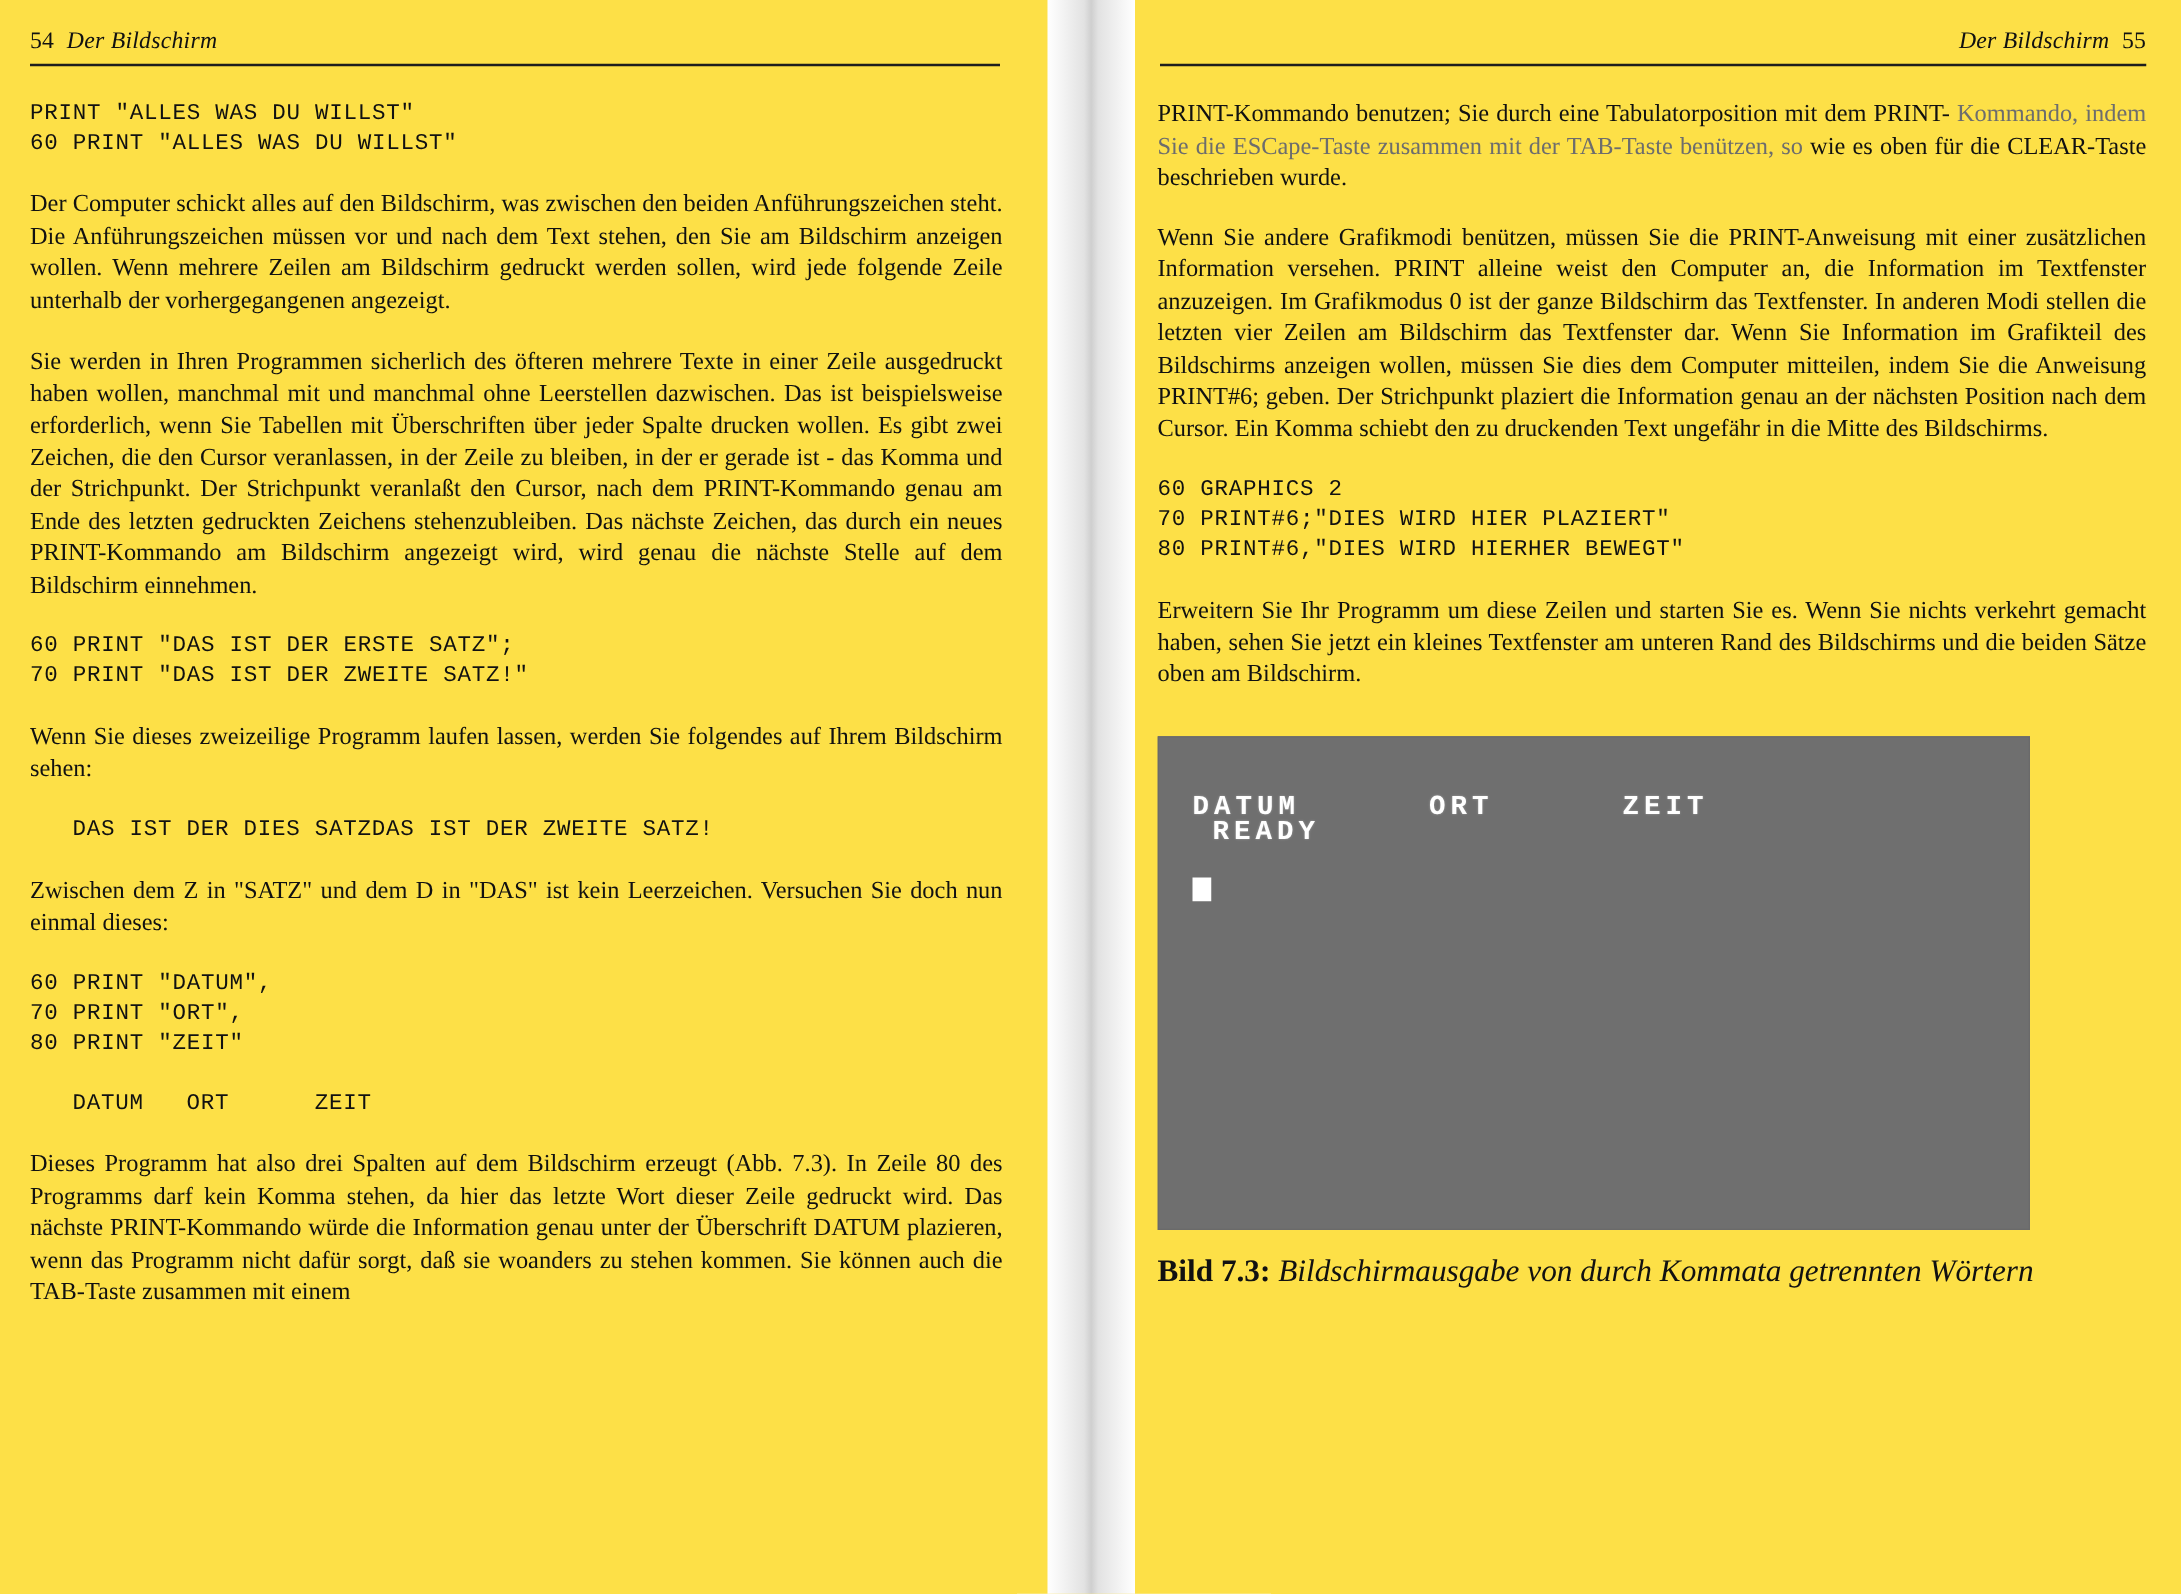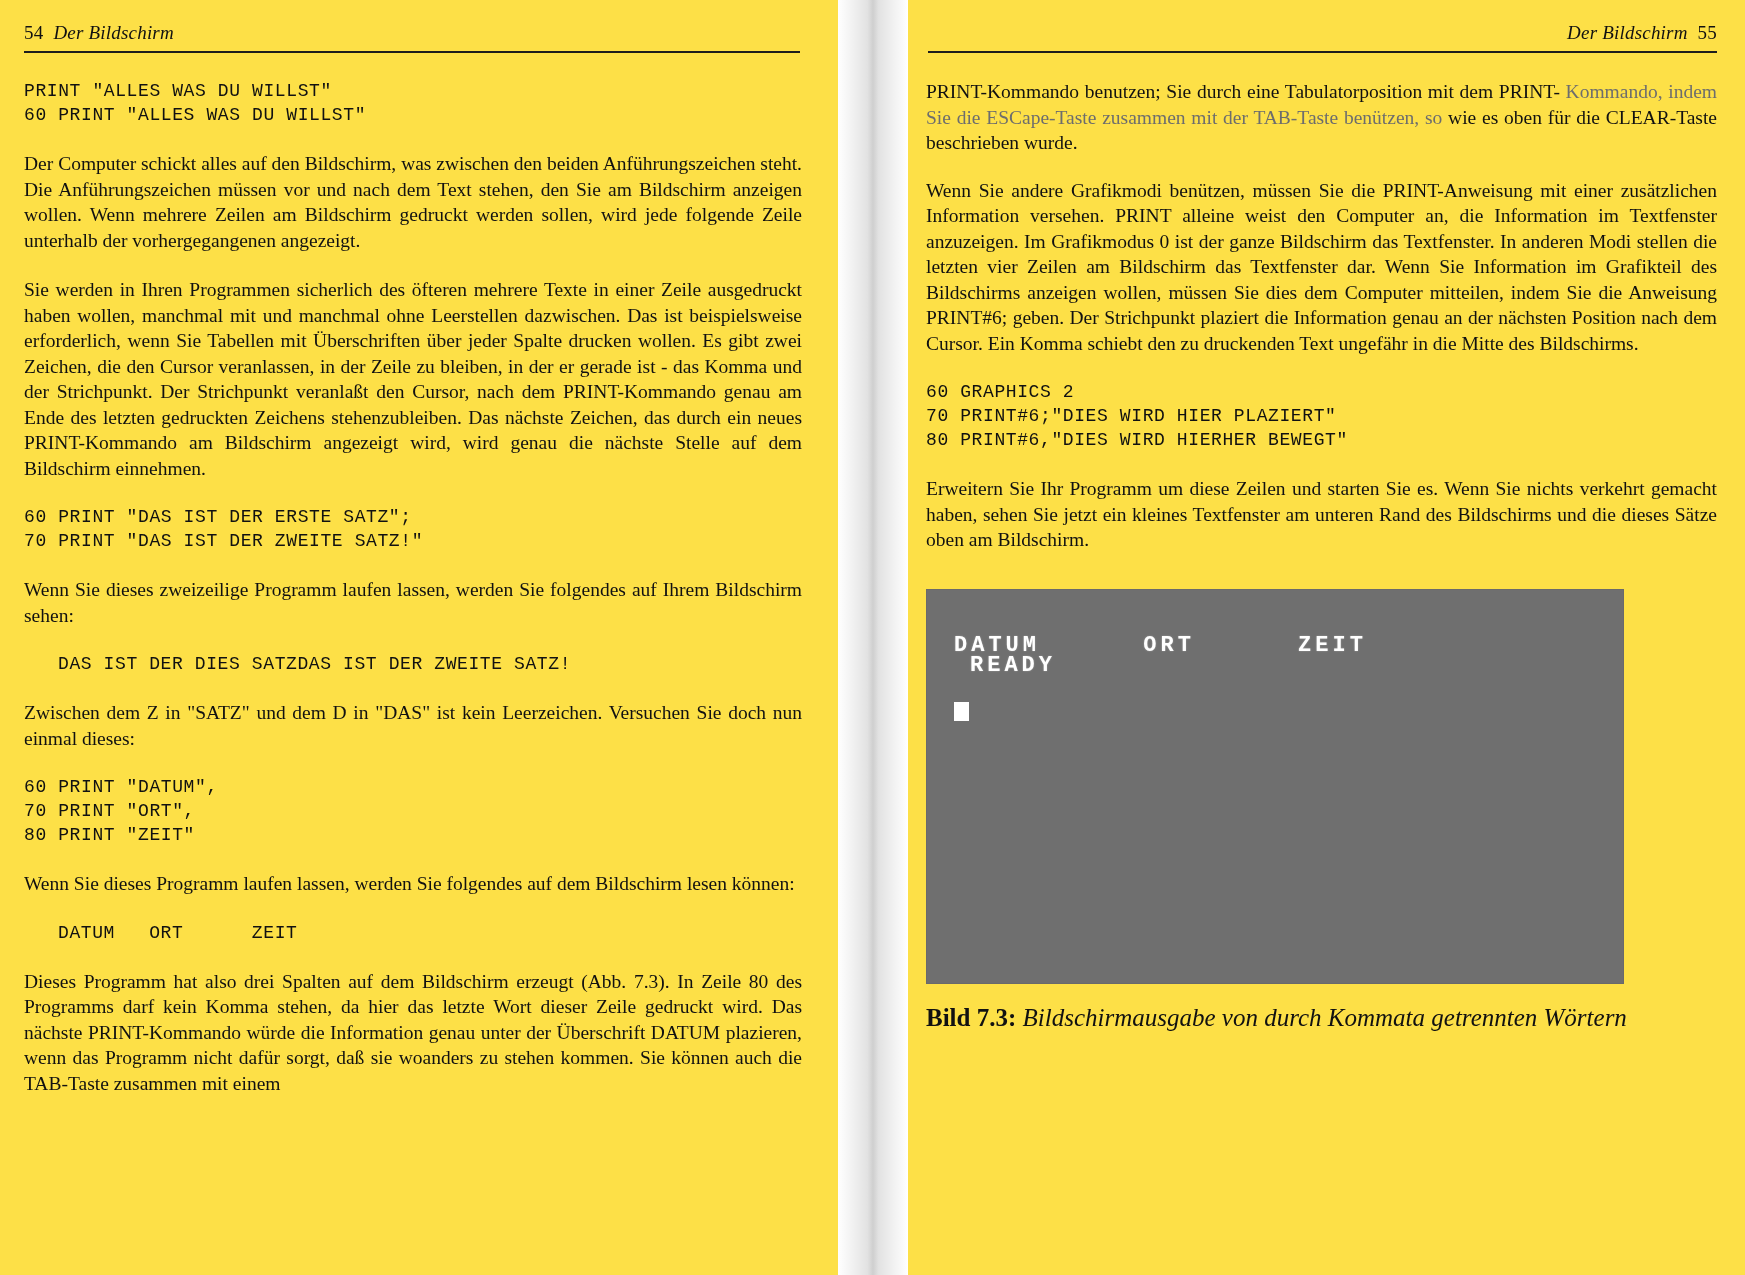--- a/index.html
+++ b/index.html
@@ -146,21 +146,20 @@
     <p class="body">Der Computer schickt alles auf den Bildschirm, was zwischen den beiden Anführungszeichen steht. Die Anführungszeichen müssen vor und nach dem Text stehen, den Sie am Bildschirm anzeigen wollen. Wenn mehrere Zeilen am Bildschirm gedruckt werden sollen, wird jede folgende Zeile unterhalb der vorhergegangenen angezeigt.</p>
     <p class="body">Sie werden in Ihren Programmen sicherlich des öfteren mehrere Texte in einer Zeile ausgedruckt haben wollen, manchmal mit und manchmal ohne Leerstellen dazwischen. Das ist beispielsweise erforderlich, wenn Sie Tabellen mit Überschriften über jeder Spalte drucken wollen. Es gibt zwei Zeichen, die den Cursor veranlassen, in der Zeile zu bleiben, in der er gerade ist - das Komma und der Strichpunkt. Der Strichpunkt veranlaßt den Cursor, nach dem PRINT-Kommando genau am Ende des letzten gedruckten Zeichens stehenzubleiben. Das nächste Zeichen, das durch ein neues PRINT-Kommando am Bildschirm angezeigt wird, wird genau die nächste Stelle auf dem Bildschirm einnehmen.</p>
     <pre class="code">60 PRINT "DAS IST DER ERSTE SATZ";
 70 PRINT "DAS IST DER ZWEITE SATZ!"</pre>
     <p class="body">Wenn Sie dieses zweizeilige Programm laufen lassen, werden Sie folgendes auf Ihrem Bildschirm sehen:</p>
     <pre class="code indent">DAS IST DER DIES SATZDAS IST DER ZWEITE SATZ!</pre>
     <p class="body">Zwischen dem Z in "SATZ" und dem D in "DAS" ist kein Leerzeichen. Versuchen Sie doch nun einmal dieses:</p>
     <pre class="code">60 PRINT "DATUM",
 70 PRINT "ORT",
 80 PRINT "ZEIT"</pre>
-    <p class="body">Wenn Sie dieses Programm laufen lassen, werden Sie folgendes auf dem Bildschirm lesen können:</p>
     <pre class="code indent">DATUM   ORT      ZEIT</pre>
     <p class="body">Dieses Programm hat also drei Spalten auf dem Bildschirm erzeugt (Abb. 7.3). In Zeile 80 des Programms darf kein Komma stehen, da hier das letzte Wort dieser Zeile gedruckt wird. Das nächste PRINT-Kommando würde die Information genau unter der Überschrift DATUM plazieren, wenn das Programm nicht dafür sorgt, daß sie woanders zu stehen kommen. Sie können auch die TAB-Taste zusammen mit einem</p>
   </div>
 
   <div class="gutter"></div>
 
   <div class="page page-right">
     <div class="header right">
       <span class="title">Der Bildschirm</span>
       <span class="num">55</span>
@@ -173,21 +172,21 @@
       <span>wie es oben für die CLEAR-Taste beschrieben wurde.</span>
     </p>
 
     <p class="body">
       <span>Wenn Sie andere Grafikmodi benützen, müssen Sie die PRINT-Anweisung mit einer zusätzlichen Information versehen. PRINT alleine weist den Computer an, die Information im </span><span class="bold">Textfenster</span><span> anzuzeigen. Im Grafikmodus 0 ist der ganze Bildschirm das Textfenster. In anderen Modi stellen die letzten vier Zeilen am Bildschirm das Textfenster dar. Wenn Sie Information im Grafikteil des Bildschirms anzeigen wollen, müssen Sie dies dem Computer mitteilen, indem Sie die Anweisung PRINT#6; geben. Der Strichpunkt plaziert die Information genau an der nächsten Position nach dem Cursor. Ein Komma schiebt den zu druckenden Text ungefähr in die Mitte des Bildschirms.</span>
     </p>
 
     <pre class="code">60 GRAPHICS 2
 70 PRINT#6;"DIES WIRD HIER PLAZIERT"
 80 PRINT#6,"DIES WIRD HIERHER BEWEGT"</pre>
-    <p class="body">Erweitern Sie Ihr Programm um diese Zeilen und starten Sie es. Wenn Sie nichts verkehrt gemacht haben, sehen Sie jetzt ein kleines Textfenster am unteren Rand des Bildschirms und die dieses Sätze oben am Bildschirm.</p>
+    <p class="body">Erweitern Sie Ihr Programm um diese Zeilen und starten Sie es. Wenn Sie nichts verkehrt gemacht haben, sehen Sie jetzt ein kleines Textfenster am unteren Rand des Bildschirms und die beiden Sätze oben am Bildschirm.</p>
 
     <div class="figure">
       <div class="scr-line scr-head">DATUM      ORT      ZEIT</div>
       <div class="scr-line scr-ready">READY</div>
       <div class="cursor"></div>
     </div>
 
     <div class="caption">
       <span class="cap-label">Bild 7.3:</span>
       <span class="cap-text">Bildschirmausgabe von durch Kommata getrennten Wörtern</span>

